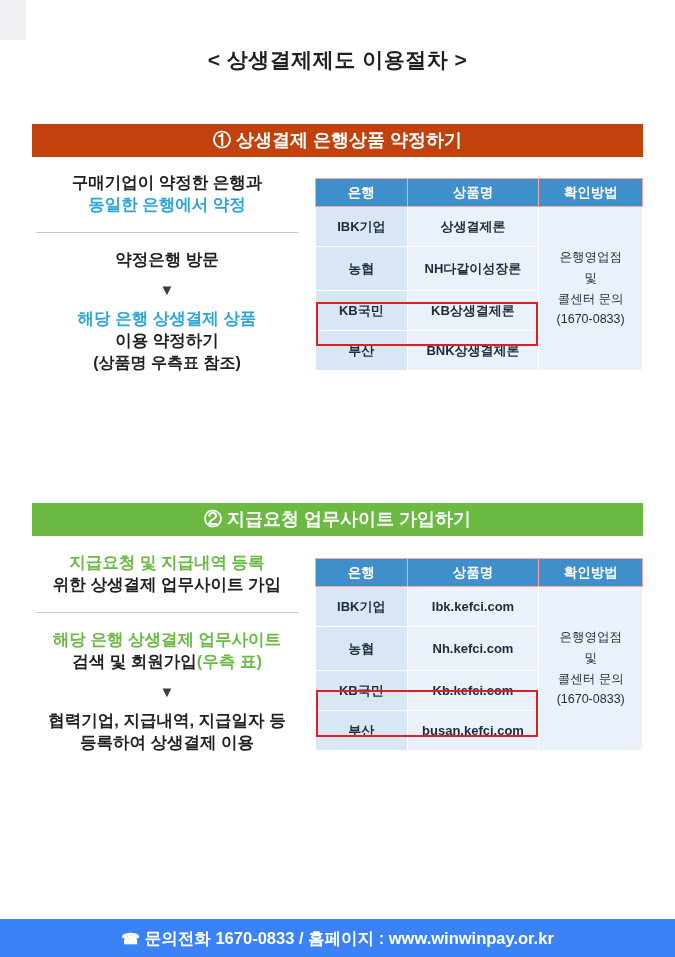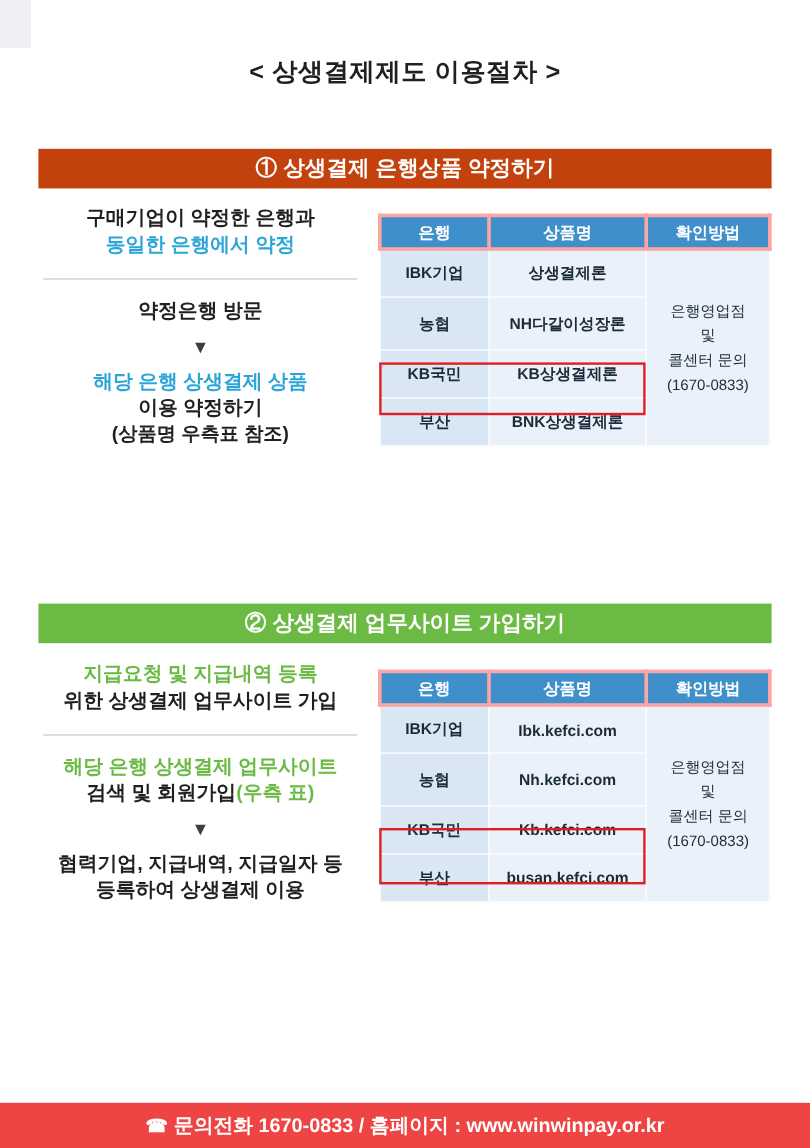--- a/index.html
+++ b/index.html
@@ -84,21 +84,21 @@
     font-size: 13px;
   }
   .tbl.first { top: 178px; }
   .tbl.second { top: 558px; }
   .tbl th {
     background: #3f8fcb;
     color: #ffffff;
     font-size: 13.5px;
     font-weight: bold;
     height: 28px;
-    border: 3px solid #fca5a5;
+    border: 1px solid #fca5a5;
   }
   .tbl.second th { background: #3f8fcb; }
   .tbl td {
     border: 1px solid #ffffff;
     text-align: center;
     height: 30px;
     color: #1c2b39;
     font-size: 13px;
     font-weight: bold;
   }
@@ -122,21 +122,21 @@
     pointer-events: none;
   }
   .redbox.one { left: 316px; top: 302px; width: 222px; height: 44px; }
   .redbox.two { left: 316px; top: 690px; width: 222px; height: 47px; }
 
   
   .footer {
     position: absolute;
     left: 0; bottom: 0;
     width: 675px; height: 38px;
-    background: #ef4444;
+    background: #3b82f6;
     color: #ffffff;
     text-align: center;
     line-height: 38px;
     font-size: 16.5px;
     font-weight: bold;
   }
   .footer .phone-icon { font-size: 15px; margin-right: 5px; }
 </style>
 </head>
 <body>
@@ -190,21 +190,21 @@
       <td class="prod">KB상생결제론</td>
     </tr>
     <tr class="h40">
       <td class="bank">부산</td>
       <td class="prod">BNK상생결제론</td>
     </tr>
   </tbody>
     </table>
   <div class="redbox one"></div>
 
-  <div class="banner green">② 상생결제 업무사이트 가입하기</div>
+  <div class="banner green">② 지급요청 업무사이트 가입하기</div>
 
   <div class="flow second">
     <div class="flow-line accent-green">지급요청 및 지급내역 등록</div>
     <div class="flow-line">위한 상생결제 업무사이트 가입</div>
 
     <div class="hr"></div>
 
     <div class="flow-line accent-green">해당 은행 상생결제 업무사이트</div>
     <div class="flow-line"><span>검색 및 회원가입</span><span class="accent-green">(우측 표)</span></div>
 

